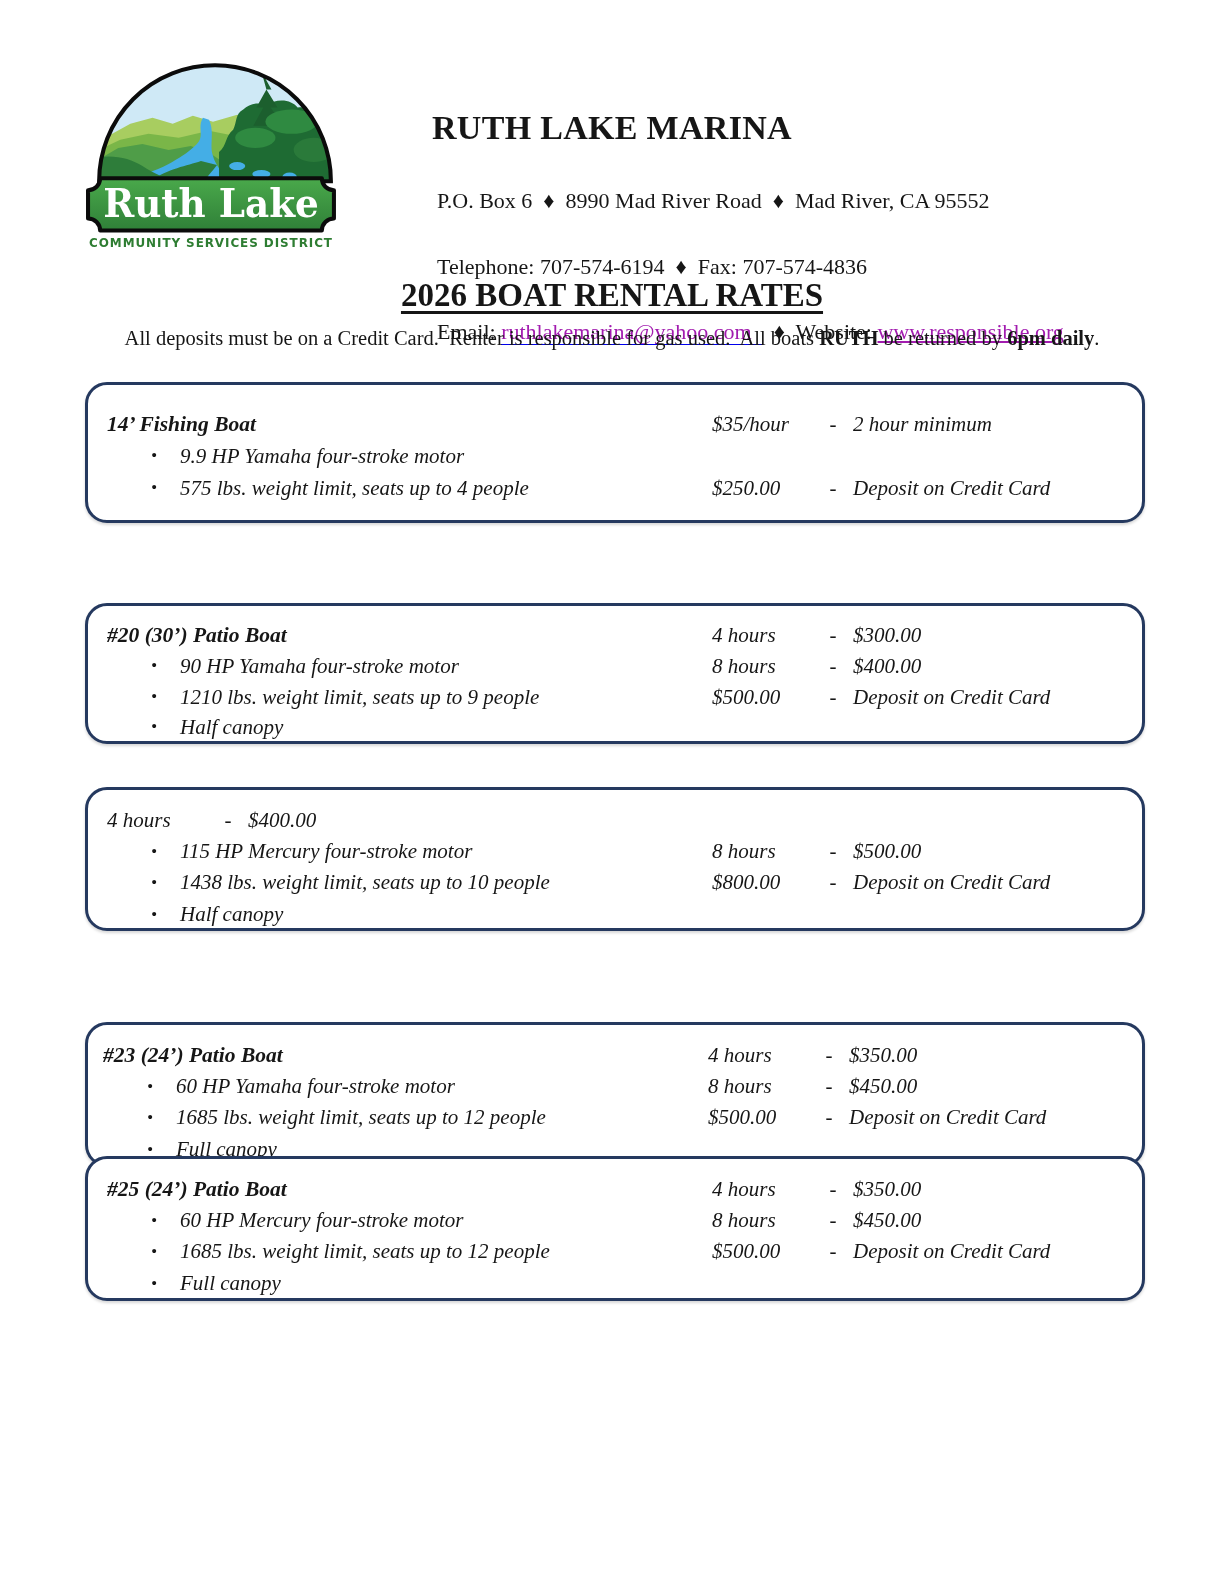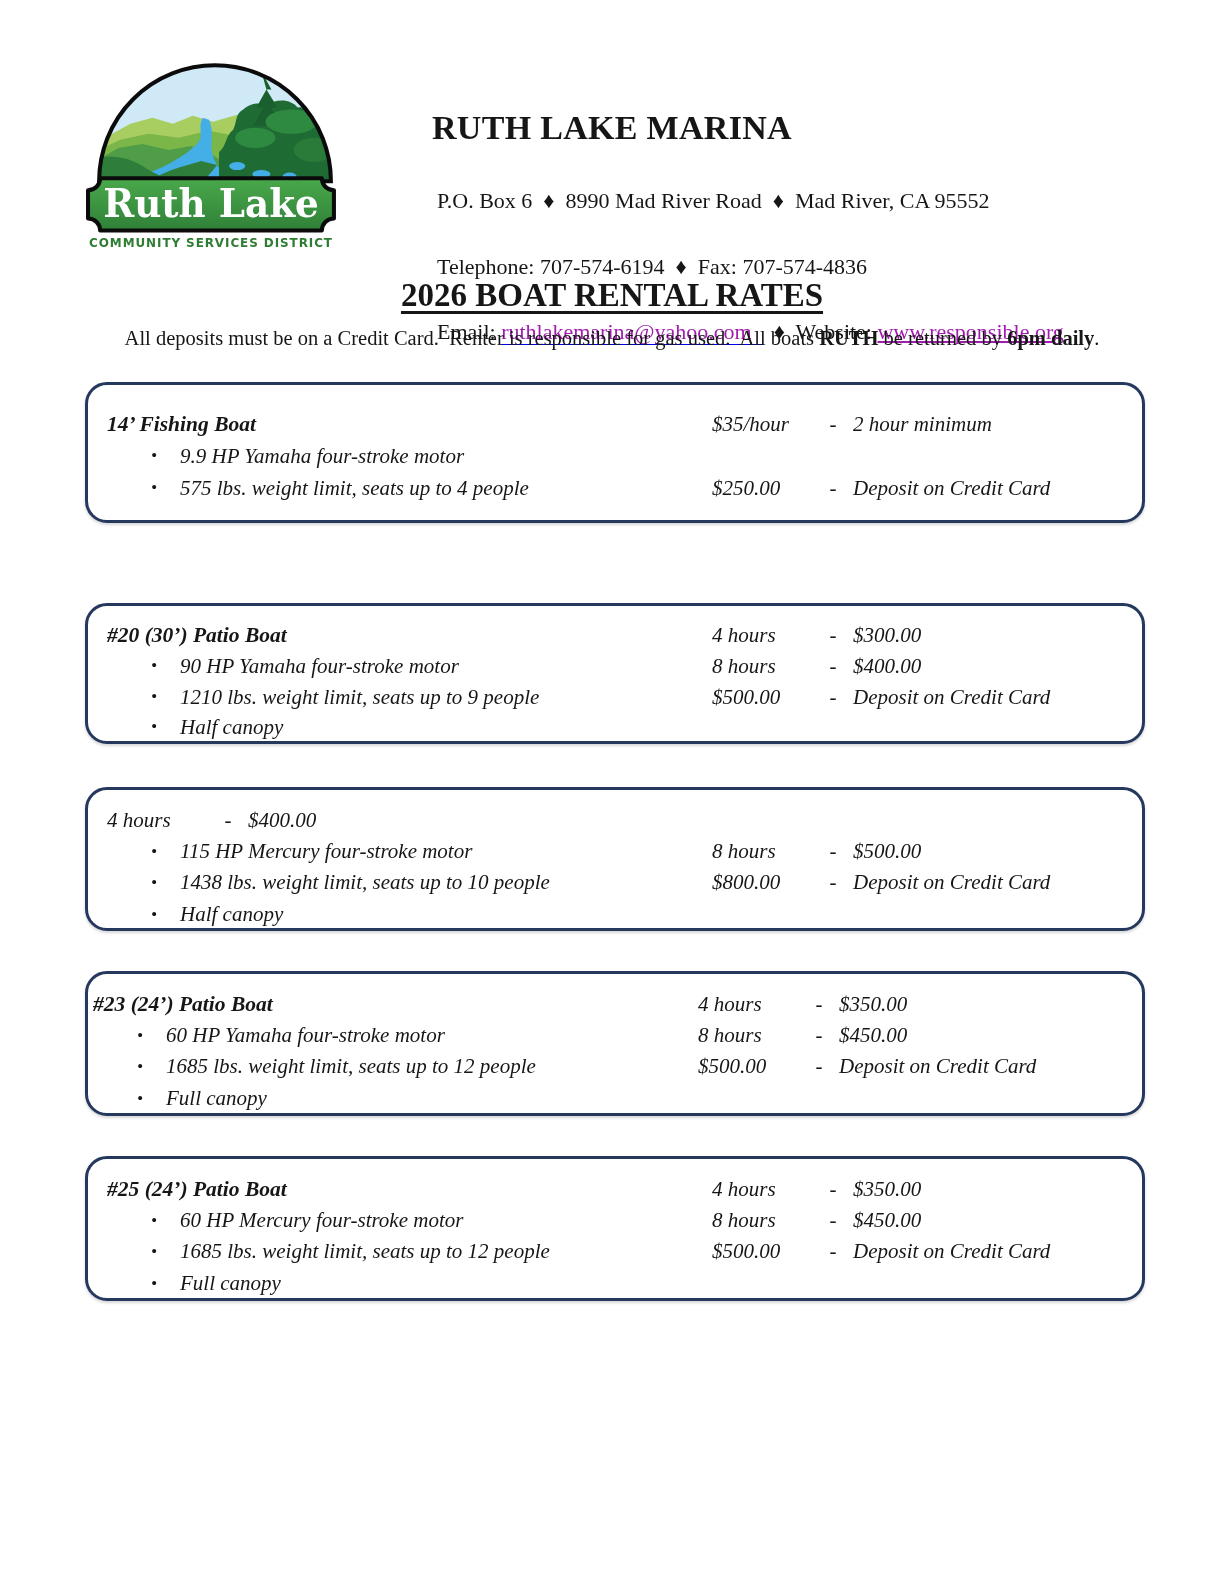--- a/index.html
+++ b/index.html
@@ -29,21 +29,21 @@
   .rate-box {
     position:absolute; left:85px; width:1060px; box-sizing:border-box;
     border:3px solid #25395f; border-radius:22px; background:#fff;
     box-shadow:0 2px 3px rgba(0,0,0,.16);
     font-size:21px;
     font-style:italic;
   }
   #box-0 { top:382px; height:141px; padding:23px 20px 0 19px; --lh:32px; }
   #box-1 { top:603px; height:141px; padding:14px 20px 0 19px; --lh:30.8px; }
   #box-2 { top:787px; height:144px; padding:15px 20px 0 19px; --lh:31.2px; }
-  #box-3 { top:971px; height:145px; padding:15px 20px 0 5px; --lh:31.2px; }
+  #box-3 { top:1022px; height:145px; padding:15px 20px 0 15px; --lh:31.2px; }
   #box-4 { top:1156px; height:145px; padding:15px 36px 0 19px; --lh:31.2px; }
 
   .row { display:flex; line-height:var(--lh); }
   .row-left { width:605px; display:flex; }
   .boat-title { font-weight:bold; font-size:21.5px; }
   .dot { margin-left:44px; width:29px; font-size:17px; }
   .row-right { display:flex; flex:1; }
   .amt { width:105px; }
   .dash { width:32px; text-align:center; }
   .desc { flex:1; margin-left:4px; }

